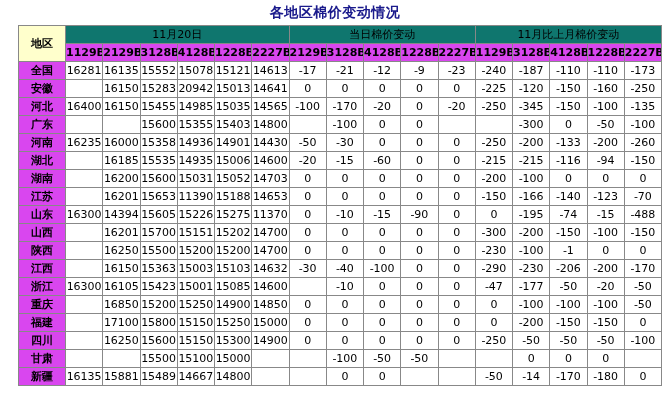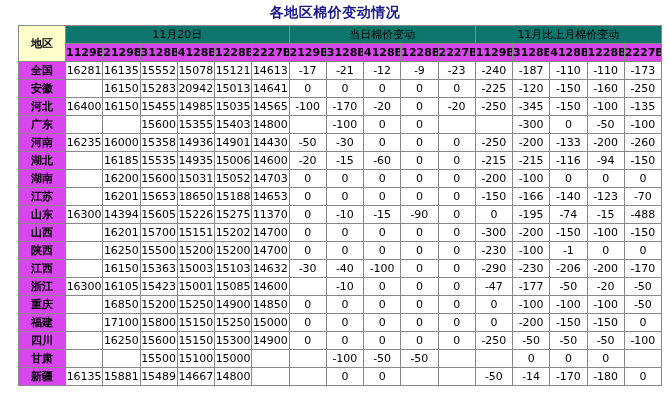--- a/index.html
+++ b/index.html
@@ -234,21 +234,21 @@
         <td class="num chg">-100</td>
         <td class="num chg">0</td>
         <td class="num chg">0</td>
         <td class="num chg">0</td>
       </tr>
       <tr>
         <td class="region">江苏</td>
         <td class="num price"></td>
         <td class="num price">16201</td>
         <td class="num price">15653</td>
-        <td class="num price">18650</td>
+        <td class="num price">11390</td>
         <td class="num price">15188</td>
         <td class="num price">14653</td>
         <td class="num chg">0</td>
         <td class="num chg">0</td>
         <td class="num chg">0</td>
         <td class="num chg">0</td>
         <td class="num chg">0</td>
         <td class="num chg">-150</td>
         <td class="num chg">-166</td>
         <td class="num chg">-140</td>

